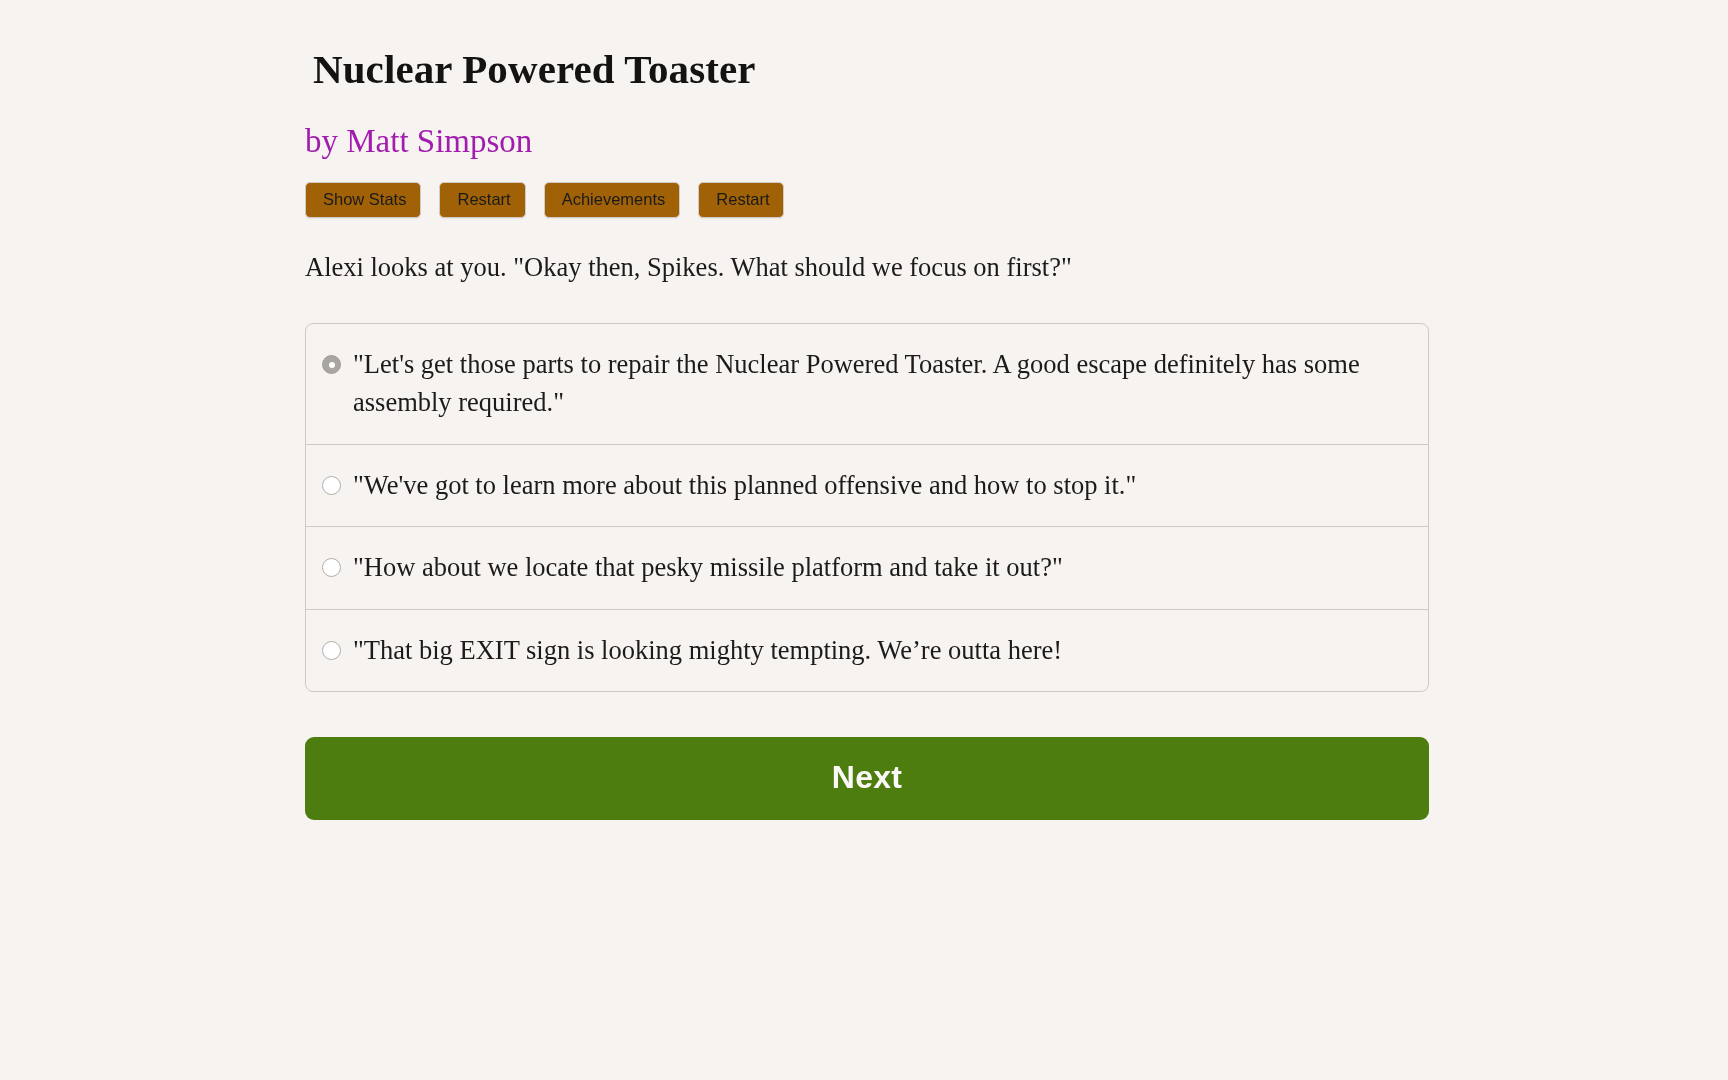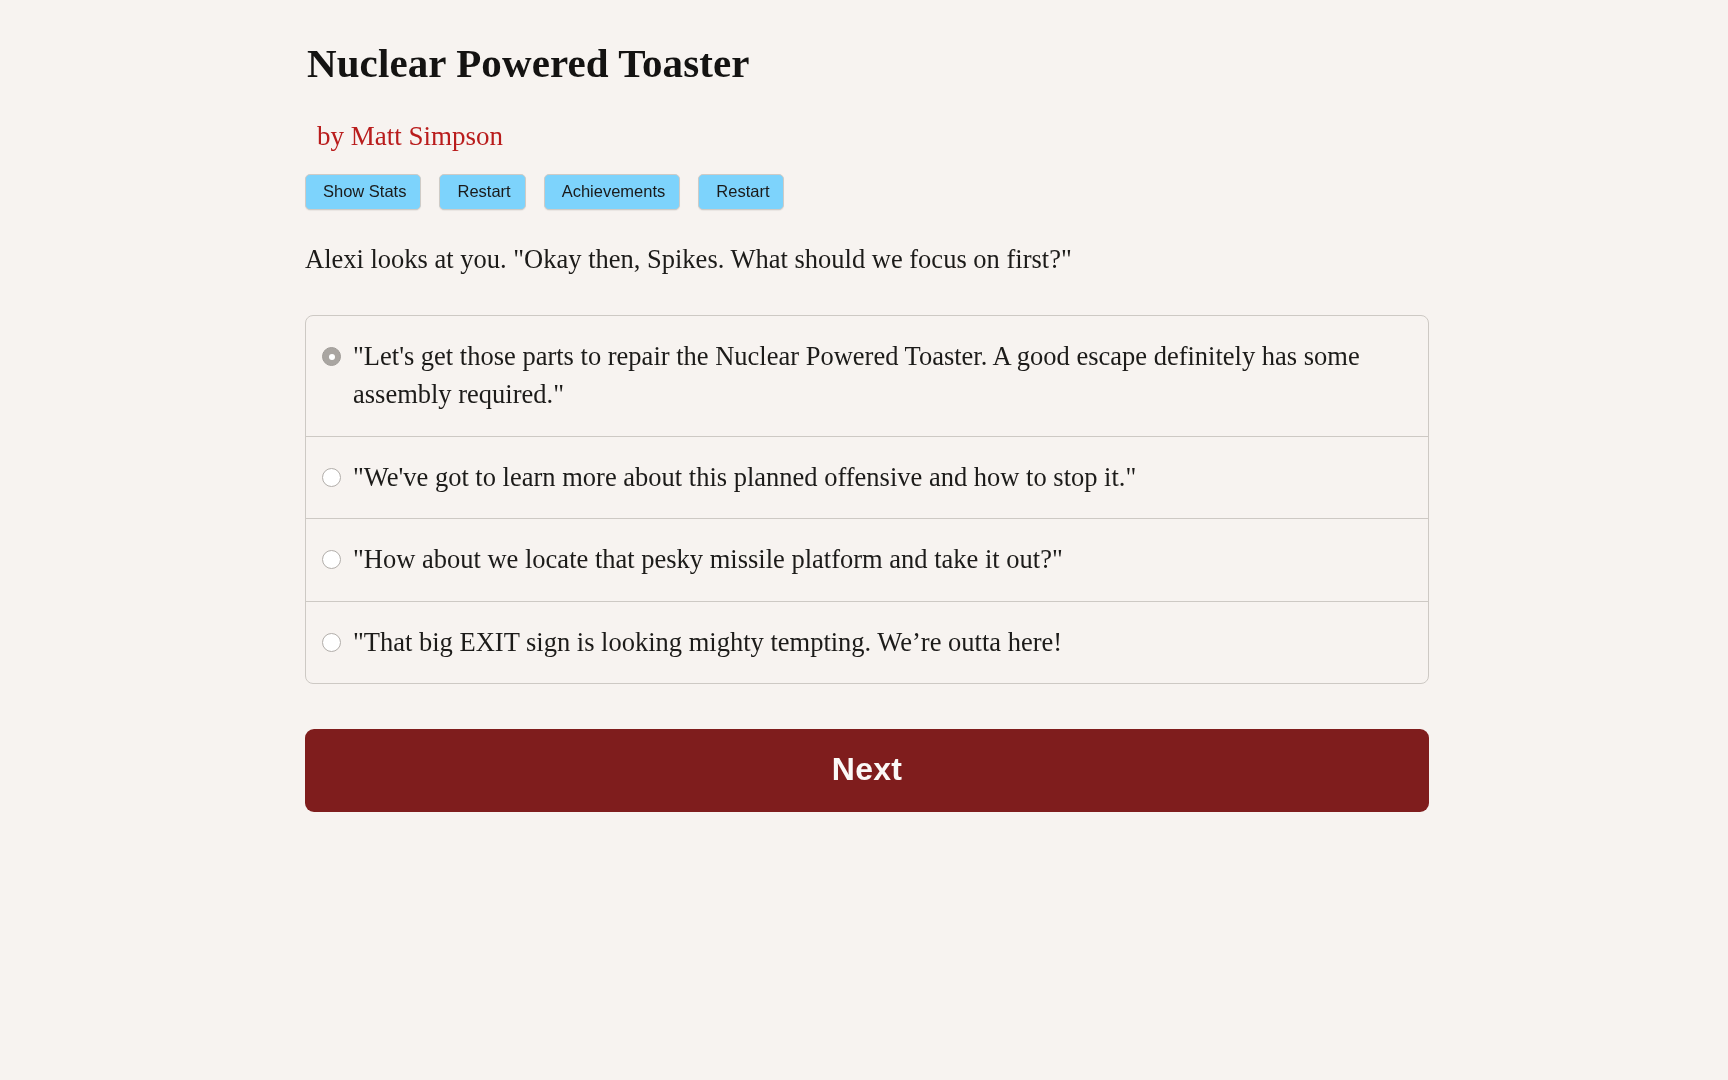--- a/index.html
+++ b/index.html
@@ -29,47 +29,47 @@
     top: 0;
     width: 1124px;
   }
 
   .game-title {
     font-family: "Liberation Serif", "DejaVu Serif", serif;
     font-size: 41px;
     font-weight: 700;
     line-height: 1.15;
     letter-spacing: 0.1px;
-    margin: 2px;
+    margin: 8px;
     padding-top: 38px;
     color: #141312;
   }
 
   .byline {
     font-family: "Liberation Serif", "DejaVu Serif", serif;
-    font-size: 27px;
+    font-size: 33px;
     font-weight: 400;
-    margin: 12px;
+    margin: 0;
     padding-top: 22px;
-    color: #b91c1c;
+    color: #a21caf;
   }
 
   .stats-bar {
     display: flex;
     gap: 18px;
     margin-top: 22px;
     align-items: flex-start;
   }
 
   .stat-btn {
     font-family: "Liberation Sans", "DejaVu Sans", sans-serif;
     font-size: 16.5px;
     line-height: 1;
     color: #1a1a1a;
-    background: #7dd3fc;
+    background: #a16207;
     border: 1px solid #cfcbc6;
     border-radius: 5px;
     padding: 8px 14px 9px 17px;
     cursor: pointer;
     box-shadow: 0 1px 1px rgba(0,0,0,0.06);
     white-space: nowrap;
   }
 
   .story-p {
     font-size: 26.5px;
@@ -132,21 +132,21 @@
     font-size: 26.5px;
     line-height: 1.42;
     color: #1c1b19;
     padding-right: 10px;
   }
 
   .next-btn {
     display: block;
     width: 100%;
     margin-top: 45px;
-    background: #7f1d1d;
+    background: #4d7c0f;
     color: #fbf9f7;
     border: none;
     border-radius: 9px;
     font-family: "Liberation Sans", "DejaVu Sans", sans-serif;
     font-size: 32px;
     font-weight: 700;
     letter-spacing: 0.3px;
     padding: 22px 0 24px 0;
     cursor: pointer;
     text-align: center;

